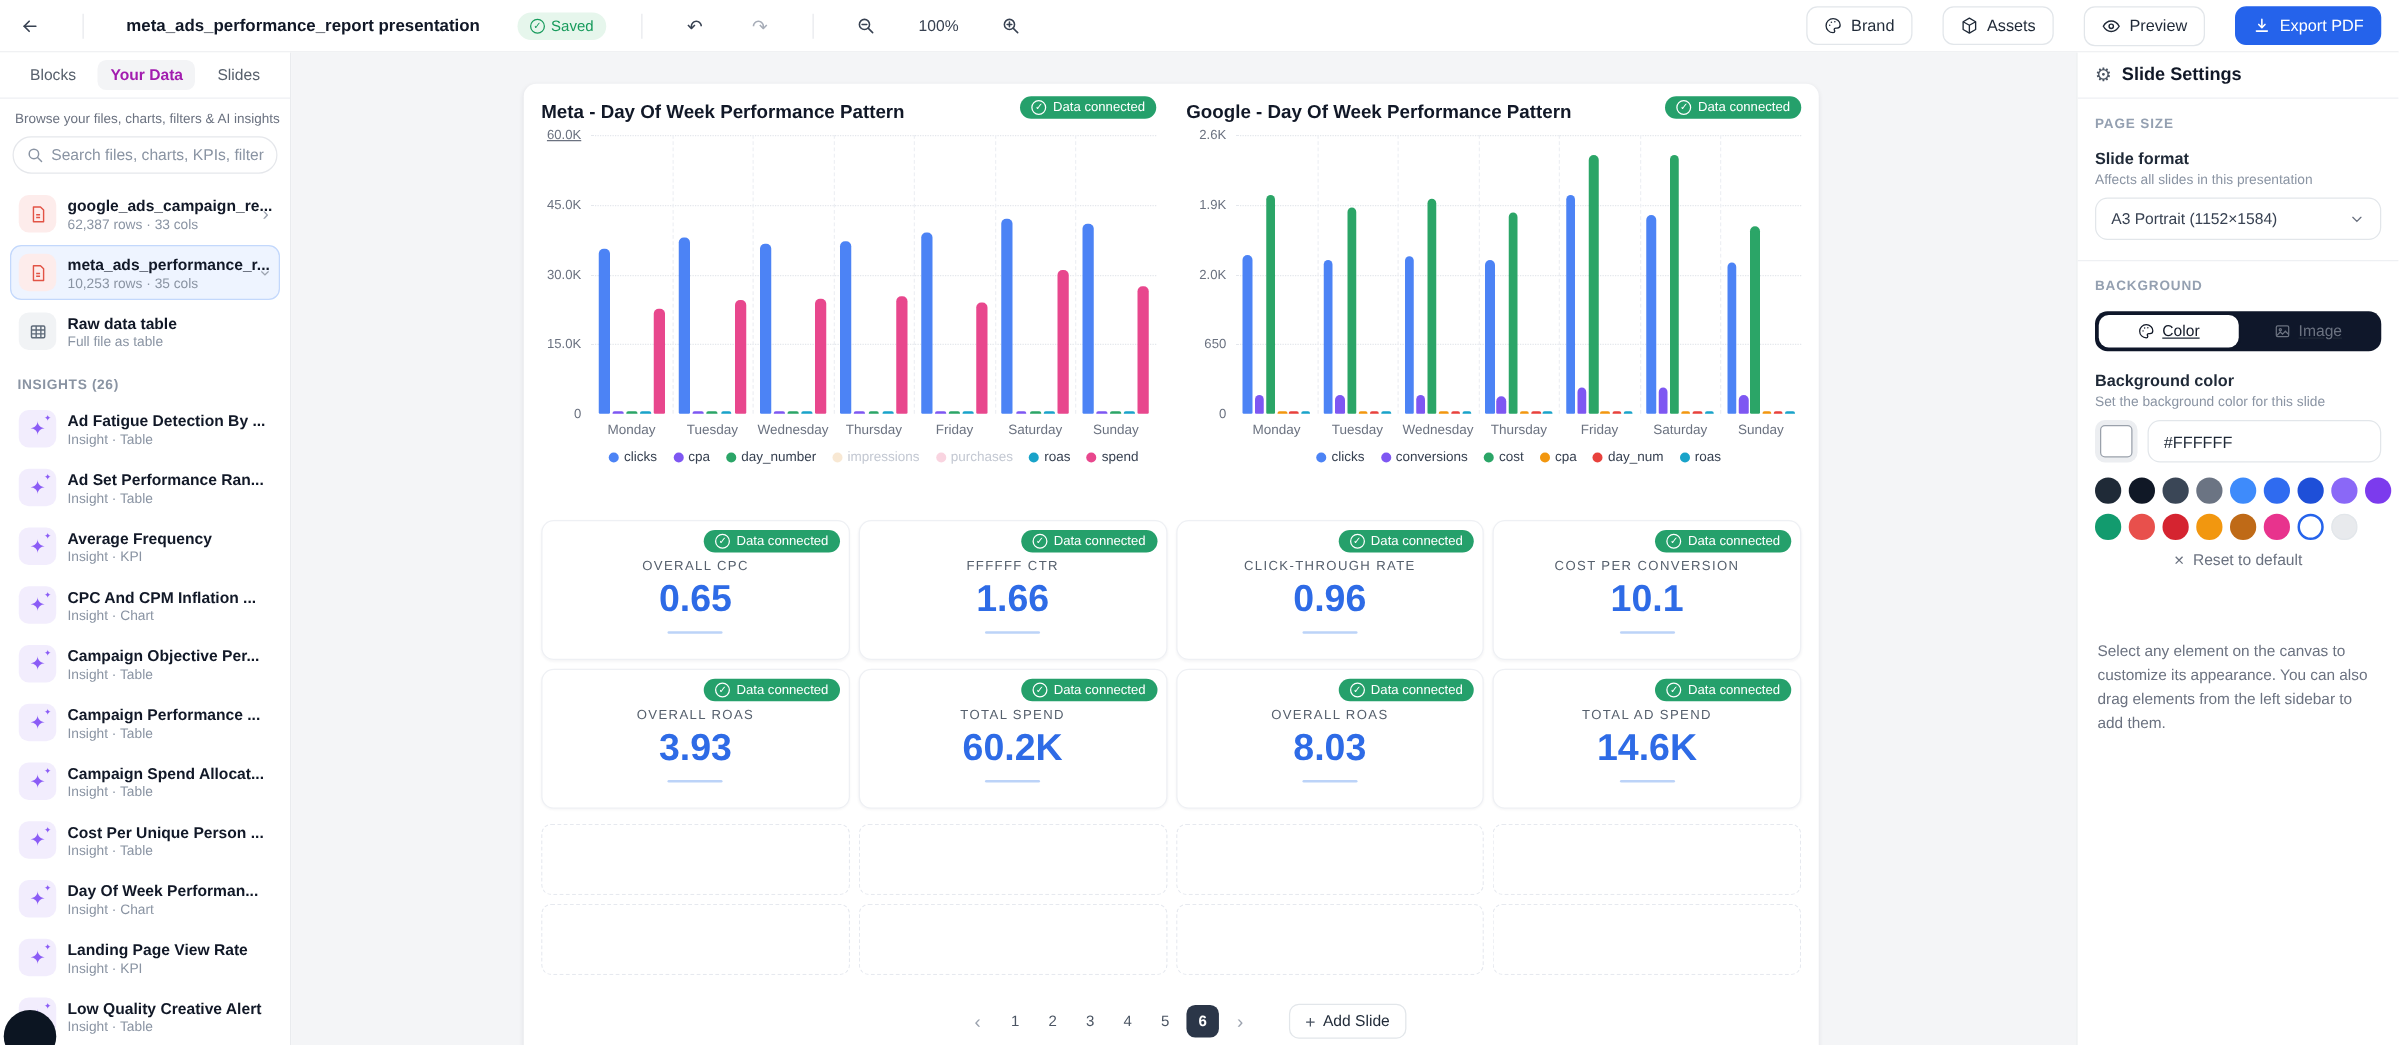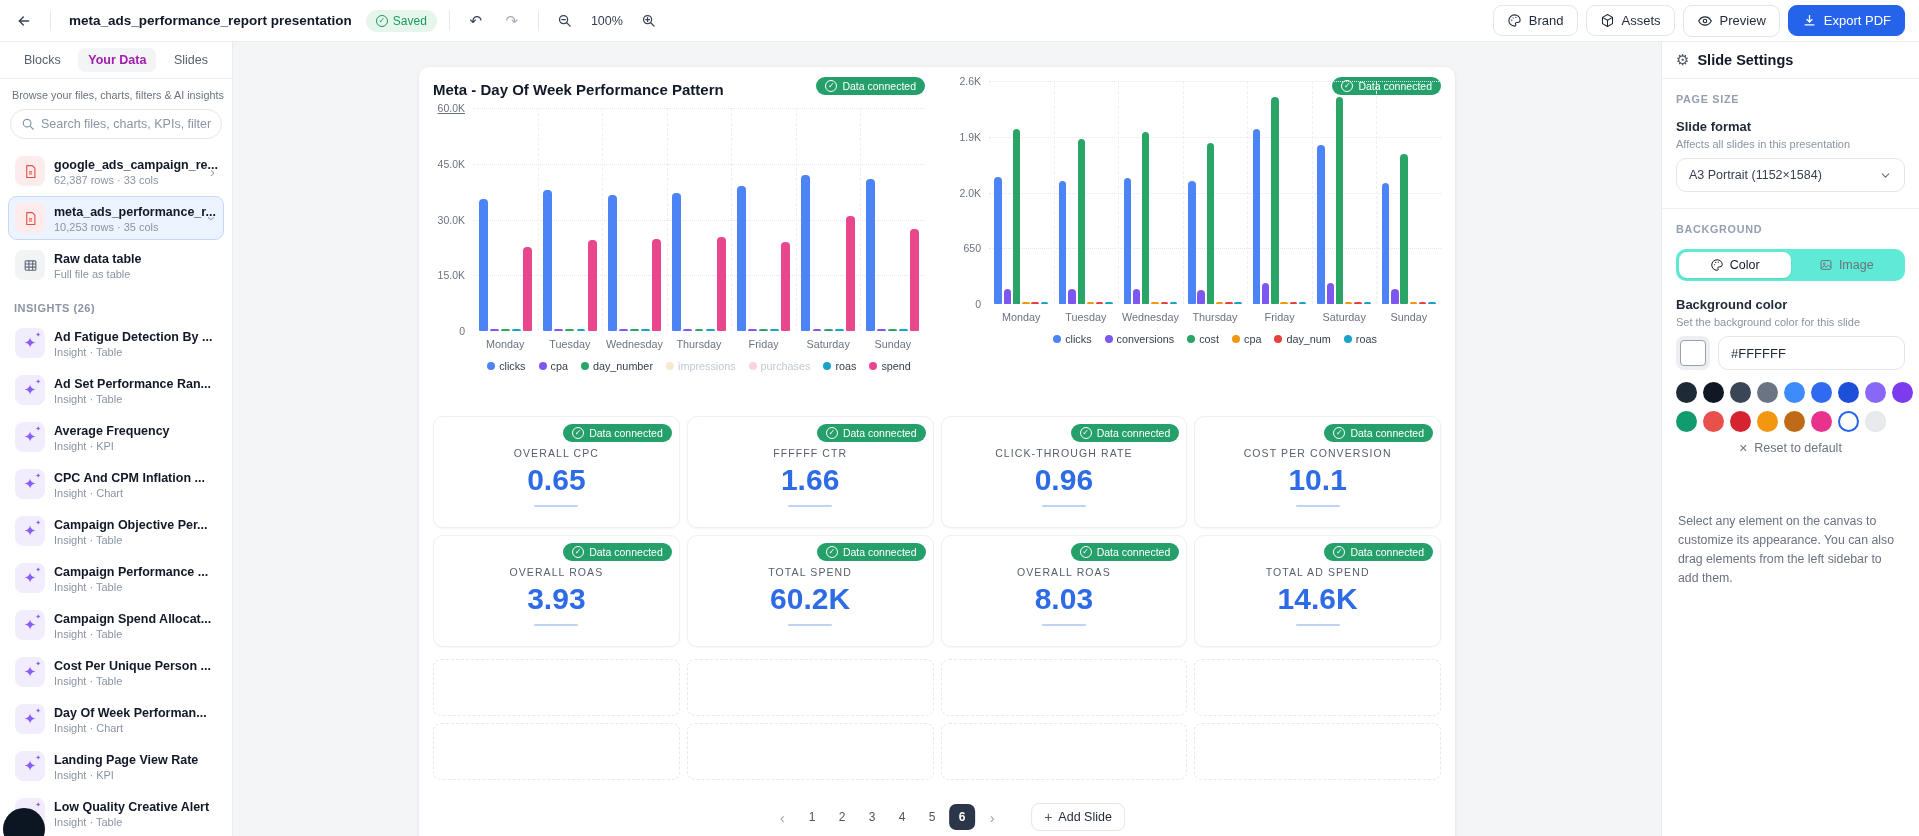--- a/index.html
+++ b/index.html
@@ -3,21 +3,21 @@
 <meta charset="utf-8">
 <style>
   * { box-sizing: border-box; margin: 0; padding: 0; }
   html,body { width:1919px; height:836px; overflow:hidden; }
   body { font-family:"Liberation Sans","DejaVu Sans",sans-serif; font-size:13px; color:#1f2937; background:#fff; }
   .app { width:1919px; height:836px; display:flex; flex-direction:column; }
   svg { display:block; }
 
   
   .topbar { height:42px; flex:0 0 42px; display:flex; align-items:center; justify-content:space-between; padding:0 14px 0 10px; border-bottom:1px solid #ebedf0; background:#fff; }
-  .tb-left, .tb-right { display:flex; align-items:center; gap:8px; }
+  .tb-left, .tb-right { display:flex; align-items:center; gap:24px; }
   .icon-btn { width:28px; height:28px; border:none; background:transparent; border-radius:6px; display:flex; align-items:center; justify-content:center; color:#374151; cursor:pointer; font-size:15px; }
   .icon-btn.dim { color:#a7adb8; }
   .vdiv { width:1px; height:20px; background:#e7e9ed; margin:0 4px; }
   .doc-title { font-weight:700; font-size:13.5px; color:#111827; margin:0 6px; }
   .saved-badge { display:flex; align-items:center; gap:5px; background:#e6f6ec; color:#179b5c; font-size:12px; padding:4px 10px; border-radius:999px; }
   .badge-check { width:12px; height:12px; border:1px solid currentColor; border-radius:50%; font-size:8px; line-height:10px; text-align:center; }
   .zoom-level { font-size:12.5px; color:#374151; margin:0 4px; }
   .pill-btn { display:flex; align-items:center; gap:7px; border:1px solid #e2e6ea; background:#fff; color:#1f2937; font-size:13px; padding:7px 13px; border-radius:9px; cursor:pointer; }
   .pill-btn.primary { background:#2563eb; border-color:#2563eb; color:#fff; }
 
@@ -91,21 +91,21 @@
   .settings { width:258px; flex:0 0 258px; border-left:1px solid #e9ebee; background:#fff; overflow:hidden; }
   .settings-head { height:37px; display:flex; align-items:center; gap:8px; padding:0 14px; border-bottom:1px solid #eef0f3; font-size:14.5px; font-weight:700; color:#111827; }
   .gear { font-size:15px; color:#4b5563; }
   .sec { padding:14px 14px 16px; }
   .sec-label { font-size:10.8px; font-weight:700; letter-spacing:.7px; color:#94a0b1; margin-bottom:14px; }
   .fld-label { font-size:13px; font-weight:700; color:#1f2937; margin-bottom:4px; }
   .fld-hint { font-size:11px; color:#8a94a3; margin-bottom:8px; }
   .select { display:flex; align-items:center; justify-content:space-between; border:1px solid #e2e6ea; border-radius:10px; padding:9px 12px; font-size:12.5px; color:#374151; cursor:pointer; }
   .chev-down { color:#6b7280; }
   .hdiv { height:1px; background:#eef0f3; }
-  .seg-tabs { display:flex; background:#5eead4; border-radius:10px; padding:3px; margin-bottom:16px; }
+  .seg-tabs { display:flex; background:#0f172a; border-radius:10px; padding:3px; margin-bottom:16px;text-decoration:underline; }
   .seg-tab { flex:1; display:flex; align-items:center; justify-content:center; gap:6px; font-size:12.5px; color:#6b7280; padding:6px 0; border-radius:8px; cursor:pointer; }
   .seg-tab.active { background:#fff; color:#111827; box-shadow:0 1px 2px rgba(20,30,50,.1); }
   .hex-row { display:flex; gap:8px; align-items:center; margin-bottom:12px; }
   .swatch-outer { width:34px; height:34px; background:#eceef1; border-radius:8px; display:flex; align-items:center; justify-content:center; cursor:pointer; }
   .swatch-inner { width:26px; height:26px; background:#fff; border:1px solid #9aa1ab; border-radius:4px; }
   .hex-input { flex:1; border:1px solid #e2e6ea; border-radius:10px; height:34px; padding:0 12px; font-size:13px; color:#1f2937; outline:none; font-family:inherit; min-width:0; }
   .palette-row { display:flex; gap:6px; margin-bottom:8px; }
   .dot { width:21px; height:21px; border-radius:50%; cursor:pointer; flex:0 0 21px; }
   .dot.sel { border:2px solid #2563eb; box-shadow:inset 0 0 0 2px #fff; }
   .dot.light { box-shadow:inset 0 0 0 1px #e2e6ea; }
@@ -402,20 +402,23 @@
                   <span class="leg-dot" style="background: rgb(25, 163, 201);"></span>
                   <span>roas</span>
                 </span>
                 <span class="leg-item">
                   <span class="leg-dot" style="background: rgb(232, 71, 141);"></span>
                   <span>spend</span>
                 </span>
               </div>
             </section>
           <section class="chart-block">
+              <div class="chart-head">
+                <div class="chart-title">Google - Day Of Week Performance Pattern</div>
+              </div>
               <span class="dc-badge">
                 <span class="badge-check" style="border-color: rgb(255, 255, 255);">✓</span>
                 <span>Data connected</span>
               </span>
               <div class="plot-row">
                 <div class="yaxis">
                   <span class="ytick" style="top: 0%;">2.6K</span>
                   <span class="ytick" style="top: 25%;">1.9K</span>
                   <span class="ytick" style="top: 50%;">2.0K</span>
                   <span class="ytick" style="top: 75%;">650</span>

